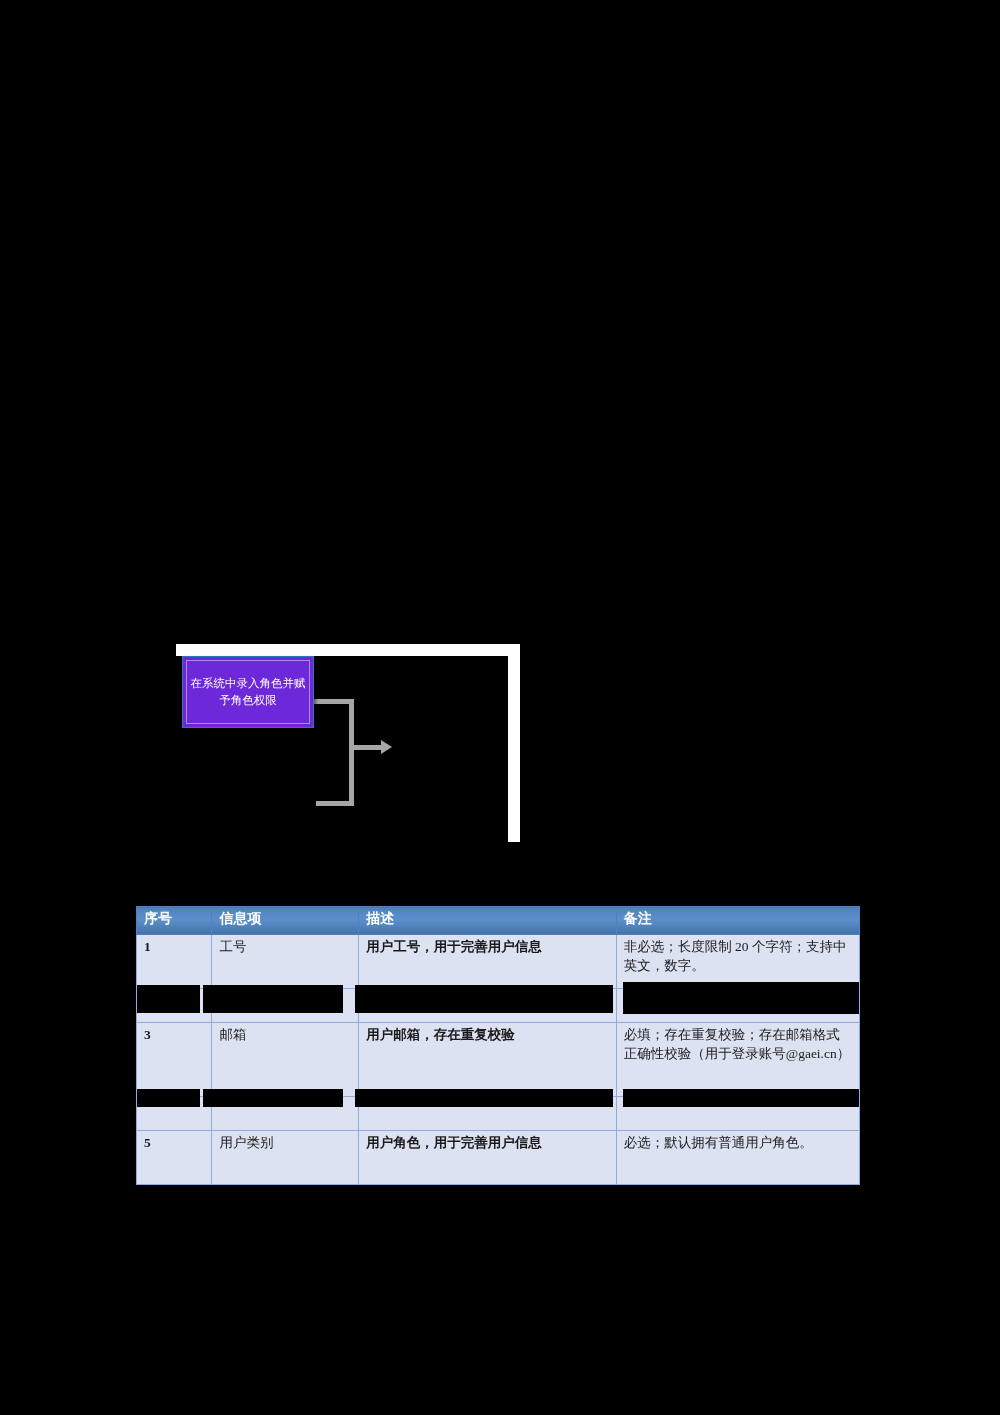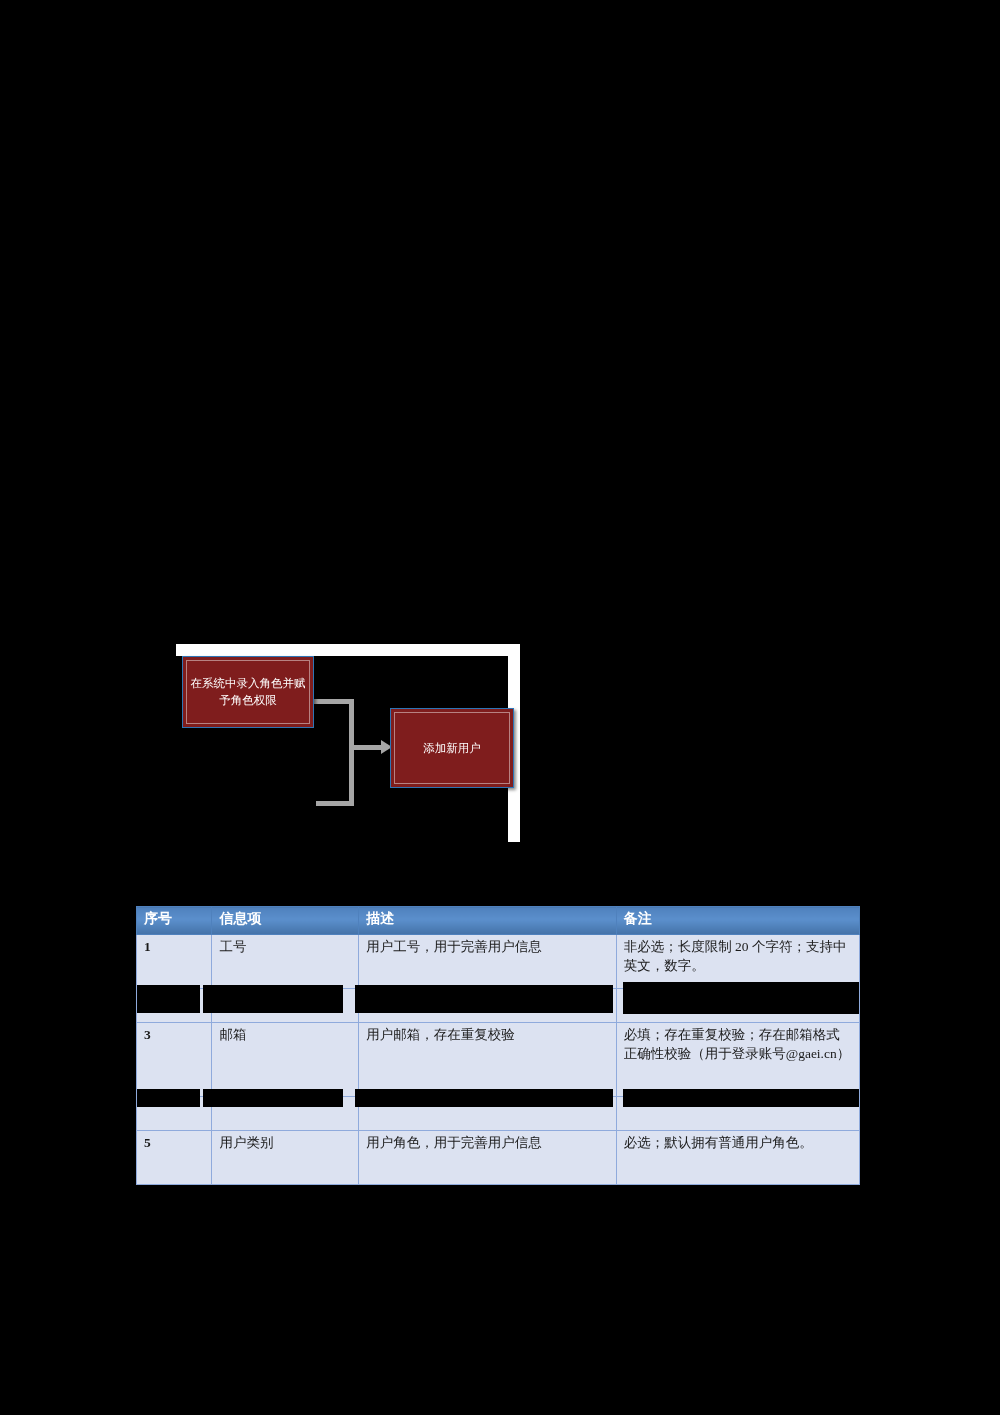--- a/index.html
+++ b/index.html
@@ -34,30 +34,29 @@
   .paper-patch {
     position: absolute;
     background: #ffffff;
   }
   #patch-top   { left: 8px;   top: 0px;   width: 344px; height: 12px; }
   #patch-right { left: 340px; top: 0px;   width: 12px;  height: 198px; }
 
   .flow-box {
     position: absolute;
     box-sizing: border-box;
-    background: #7f1d1d;
+    background: #6d28d9;
     border: 1px solid #2e75b6;
     color: #ffffff;
     font-family: "DejaVu Sans", "Liberation Sans", sans-serif;
     font-size: 11.5px;
     line-height: 1.45;
     text-align: center;
     display: flex;
     align-items: center;
-    justify-content: center;
     box-shadow: 2px 2px 3px rgba(0,0,0,0.45);
   }
   .flow-box::after {
     
     content: "";
     position: absolute;
     inset: 3px;
     border: 1px solid rgba(255,255,255,0.45);
     pointer-events: none;
   }
@@ -111,21 +110,21 @@
     font-size: 14px;
     border-color: #4f81bd;
     padding-top: 2px;
     padding-bottom: 3px;
     height: 22px;
   }
   #info-table tbody td { background: #dce2f1; }
 
   .c-seq  { width: 62px;  font-weight: bold; }
   .c-item { width: 136px; }
-  .c-desc { width: 250px; }
+  .c-desc { width: 250px; font-weight: bold; }
   .c-note { width: 234px; }
 
   tr.row-tall td   { height: 46px; }
   tr.row-thin td   { height: 26px; }
   tr.row-email td  { height: 66px; }
 
   
   .redact {
     position: absolute;
     background: #000000;
@@ -146,23 +145,20 @@
     <div class="conn" id="conn-dept-h"></div>
     <div class="conn" id="conn-vert"></div>
     <div class="conn" id="conn-out"></div>
     <div id="conn-arrow"></div>
 
     <div class="flow-box" id="box-role">
       <span class="label">在系统中录入角色并赋予角色权限</span>
     </div>
 
 
-    <div class="flow-box" id="box-adduser">
-      <span class="label">添加新用户</span>
-    </div>
   </div>
 
   <table id="info-table">
     <thead>
       <tr>
         <th class="c-seq">序号</th>
         <th class="c-item">信息项</th>
         <th class="c-desc">描述</th>
         <th class="c-note">备注</th>
       </tr>

